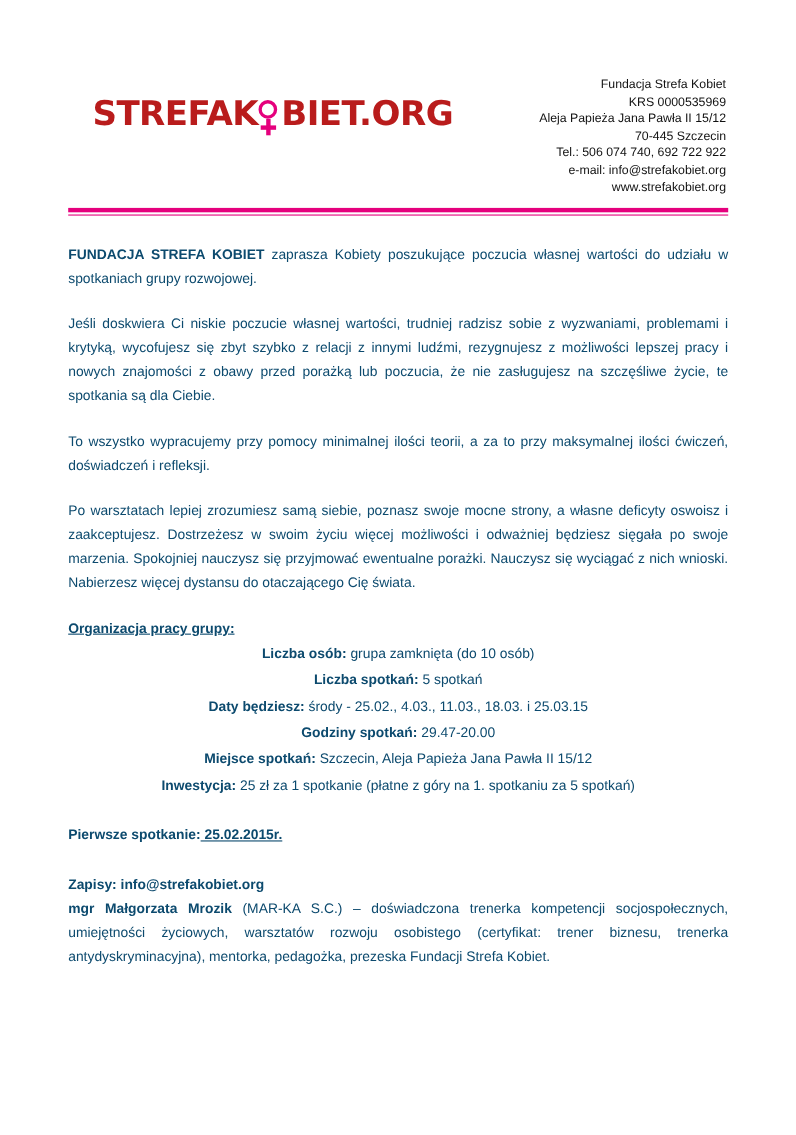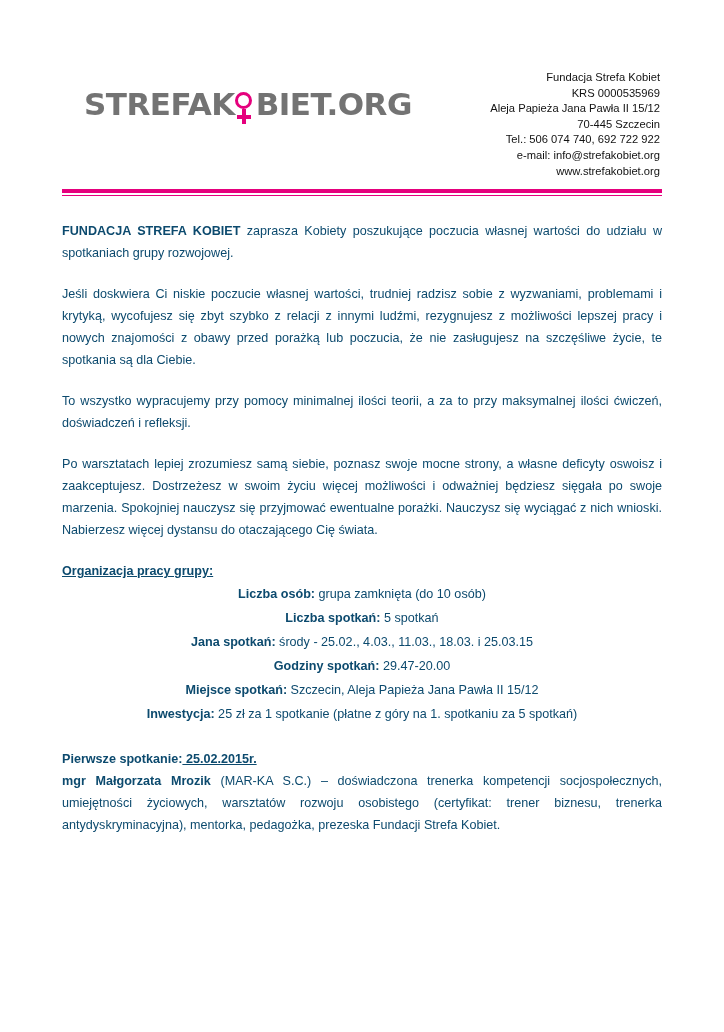--- a/index.html
+++ b/index.html
@@ -34,21 +34,21 @@
     display: flex;
     align-items: center;
     padding-top: 30px;
     padding-left: 22px;
   }
   .logo-text {
     font-family: "DejaVu Sans", sans-serif;
     font-weight: bold;
     font-size: 31px;
     letter-spacing: -0.5px;
-    color: #737373;
+    color: #b91c1c;
     white-space: nowrap;
     position: relative;
   }
   .venus-mark {
     position: relative;
     display: inline-block;
     width: 23px;
     height: 31px;
     vertical-align: -6px;
     margin: 0 -1px;
@@ -181,27 +181,28 @@
 
     <p class="para">To wszystko wypracujemy przy pomocy minimalnej ilości teorii, a za to przy maksymalnej ilości ćwiczeń, doświadczeń i refleksji.</p>
 
     <p class="para">Po warsztatach lepiej zrozumiesz samą siebie, poznasz swoje mocne strony, a własne deficyty oswoisz i zaakceptujesz. Dostrzeżesz w swoim życiu więcej możliwości i odważniej będziesz sięgała po swoje marzenia. Spokojniej nauczysz się przyjmować ewentualne porażki. Nauczysz się wyciągać z nich wnioski. Nabierzesz więcej dystansu do otaczającego Cię świata.</p>
 
     <div class="section-head"><span>Organizacja pracy grupy</span><span>:</span></div>
 
     <ul class="kv-list">
       <li><span class="k">Liczba osób:</span><span> grupa zamknięta (do 10 osób)</span></li>
       <li><span class="k">Liczba spotkań:</span><span> 5 spotkań</span></li>
-      <li><span class="k">Jana spotkań:</span><span> środy - 25.02., 4.03., 11.03., 18.03. i 25.03.15</span></li>
+      <li><span class="k">Daty będziesz:</span><span> środy - 25.02., 4.03., 11.03., 18.03. i 25.03.15</span></li>
       <li><span class="k">Godziny spotkań:</span><span> 29.47-20.00</span></li>
       <li><span class="k">Miejsce spotkań:</span><span> Szczecin, Aleja Papieża Jana Pawła II 15/12</span></li>
       <li><span class="k">Inwestycja:</span><span> 25 zł za 1 spotkanie (płatne z góry na 1. spotkaniu za 5 spotkań)</span></li>
     </ul>
 
     <div class="single-line spaced-top-lg"><span class="bold">Pierwsze spotkanie:</span><span class="bold u"> 25.02.2015r.</span></div>
 
+    <div class="single-line spaced-top-lg"><span class="bold">Zapisy:</span><span class="bold"> info@strefakobiet.org</span></div>
 
 
     <p class="para last"><b>mgr Małgorzata Mrozik</b><span> (MAR-KA S.C.) – doświadczona trenerka kompetencji socjospołecznych, umiejętności życiowych, warsztatów rozwoju osobistego (certyfikat: trener biznesu, trenerka antydyskryminacyjna), mentorka, pedagożka, prezeska Fundacji Strefa Kobiet.</span></p>
 
   </div>
 
 </div>
 
 </body></html>

